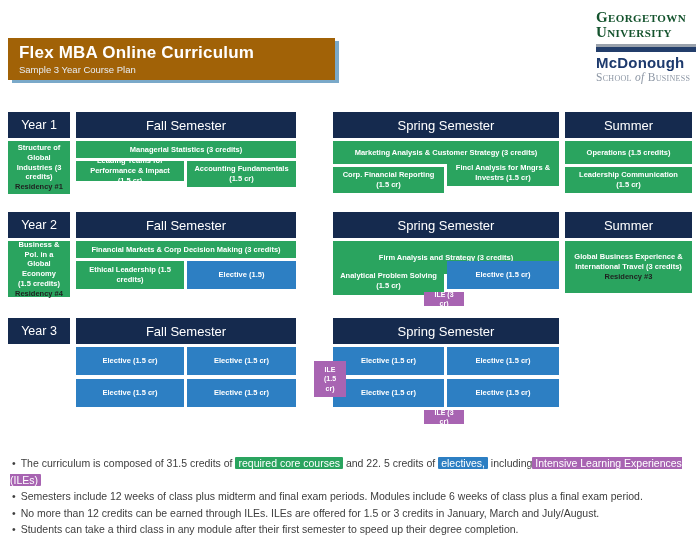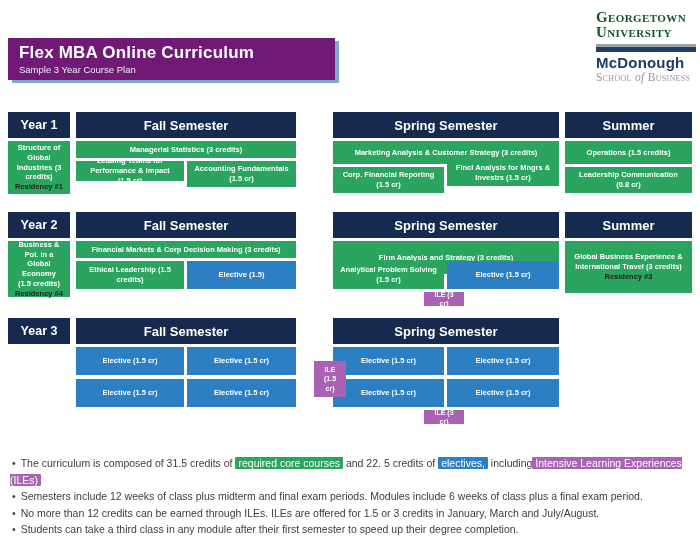--- a/index.html
+++ b/index.html
@@ -1,38 +1,38 @@
 <!DOCTYPE html>
 <html><head>
 <meta charset="utf-8">
 <style>
   html,body{margin:0;padding:0;background:#ffffff;}
   .page{position:relative;width:700px;height:541px;background:#ffffff;
         font-family:"Liberation Sans",sans-serif;overflow:hidden;}
 
   
   .titlebar{position:absolute;left:8px;top:38px;width:327px;height:42px;
-            background:#701a75;box-shadow:4px 3px 0 #7aa9c9;color:#fff;
+            background:#a16207;box-shadow:4px 3px 0 #7aa9c9;color:#fff;
             padding:5px 0 0 11px;box-sizing:border-box;}
   .title{font-size:17px;font-weight:bold;letter-spacing:.2px;}
   .subtitle{font-size:9.5px;margin-top:1px;color:#e8edf4;}
 
   
   .logo{position:absolute;left:596px;top:10px;width:100px;}
   .logo-univ{font-family:"Liberation Serif",serif;font-variant:small-caps;
              color:#14532d;font-size:15px;line-height:1.02;letter-spacing:.4px;font-weight:600;}
   .logo-bar{height:8px;margin:3px 0 3px;background:linear-gradient(to bottom,#9aa2ac 0 40%,#233e6b 40% 100%);}
   .logo-mcd{color:#1d3a6d;font-size:15px;font-weight:bold;letter-spacing:.2px;line-height:1.1;}
   .logo-school{font-family:"Liberation Serif",serif;font-variant:small-caps;
                color:#8c96a4;font-size:11.5px;letter-spacing:.3px;}
   .logo-school .of{font-variant:normal;font-style:italic;}
 
   
   .hdr{position:absolute;background:#152a4e;color:#fff;display:flex;align-items:center;
-       justify-content:center;font-weight:bold;font-size:13px;box-sizing:border-box;}
+       justify-content:center;font-weight:normal;font-size:13px;box-sizing:border-box;}
   .yearhdr{font-size:12.5px;}
   .box{position:absolute;color:#fff;font-weight:bold;font-size:7.5px;line-height:1.3;
        display:flex;align-items:center;justify-content:center;text-align:center;
        padding:1px 7px;box-sizing:border-box;}
   .gbox{background:#2aa45f;}
   .bbox{background:#2d7fc3;}
   .pbox{background:#a864b2;font-size:7px;z-index:2;}
   .res{flex-direction:column;}
   .res .tag{color:#1f1f1f;}
 
@@ -74,36 +74,36 @@
   <div class="box gbox" style="left:76px;top:161px;width:108px;height:20px;">Leading Teams for Performance &amp; Impact (1.5 cr)</div>
   <div class="box gbox" style="left:187px;top:161px;width:109px;height:26px;">Accounting Fundamentals (1.5 cr)</div>
 
   <div class="hdr" style="left:333px;top:112px;width:226px;height:26px;">Spring Semester</div>
   <div class="box gbox" style="left:333px;top:141px;width:226px;height:23px;">Marketing Analysis &amp; Customer Strategy (3 credits)</div>
   <div class="box gbox" style="left:333px;top:167px;width:111px;height:26px;">Corp. Financial Reporting (1.5 cr)</div>
   <div class="box gbox" style="left:447px;top:160px;width:112px;height:26px;">Fincl Analysis for Mngrs &amp; Investrs (1.5 cr)</div>
 
   <div class="hdr" style="left:565px;top:112px;width:127px;height:26px;">Summer</div>
   <div class="box gbox" style="left:565px;top:141px;width:127px;height:23px;">Operations (1.5 credits)</div>
-  <div class="box gbox" style="left:565px;top:167px;width:127px;height:26px;">Leadership Communication (0.8 cr)</div>
+  <div class="box gbox" style="left:565px;top:167px;width:127px;height:26px;">Leadership Communication (1.5 cr)</div>
 
   <div class="hdr yearhdr" style="left:8px;top:212px;width:62px;height:26px;">Year 2</div>
   <div class="box gbox res" style="left:8px;top:241px;width:62px;height:56px;">
     <span>Business &amp; Pol. in a Global Economy (1.5 credits)</span>
     <span class="tag">Residency #4</span>
   </div>
 
   <div class="hdr" style="left:76px;top:212px;width:220px;height:26px;">Fall Semester</div>
   <div class="box gbox" style="left:76px;top:241px;width:220px;height:17px;">Financial Markets &amp; Corp Decision Making (3 credits)</div>
   <div class="box gbox" style="left:76px;top:261px;width:108px;height:28px;">Ethical Leadership (1.5 credits)</div>
   <div class="box bbox" style="left:187px;top:261px;width:109px;height:28px;">Elective (1.5)</div>
 
   <div class="hdr" style="left:333px;top:212px;width:226px;height:26px;">Spring Semester</div>
   <div class="box gbox" style="left:333px;top:241px;width:226px;height:33px;">Firm Analysis and Strategy (3 credits)</div>
-  <div class="box gbox" style="left:333px;top:261px;width:111px;height:28px;">Analytical Problem Solving (1.5 cr)</div>
+  <div class="box gbox" style="left:333px;top:267px;width:111px;height:28px;">Analytical Problem Solving (1.5 cr)</div>
   <div class="box bbox" style="left:447px;top:261px;width:112px;height:28px;">Elective (1.5 cr)</div>
   <div class="box pbox" style="left:424px;top:292px;width:40px;height:14px;">ILE (3 cr)</div>
 
   <div class="hdr" style="left:565px;top:212px;width:127px;height:26px;">Summer</div>
   <div class="box gbox res" style="left:565px;top:241px;width:127px;height:52px;">
     <span>Global Business Experience &amp; International Travel (3 credits)</span>
     <span class="tag">Residency #3</span>
   </div>
 
   <div class="hdr yearhdr" style="left:8px;top:318px;width:62px;height:26px;">Year 3</div>

